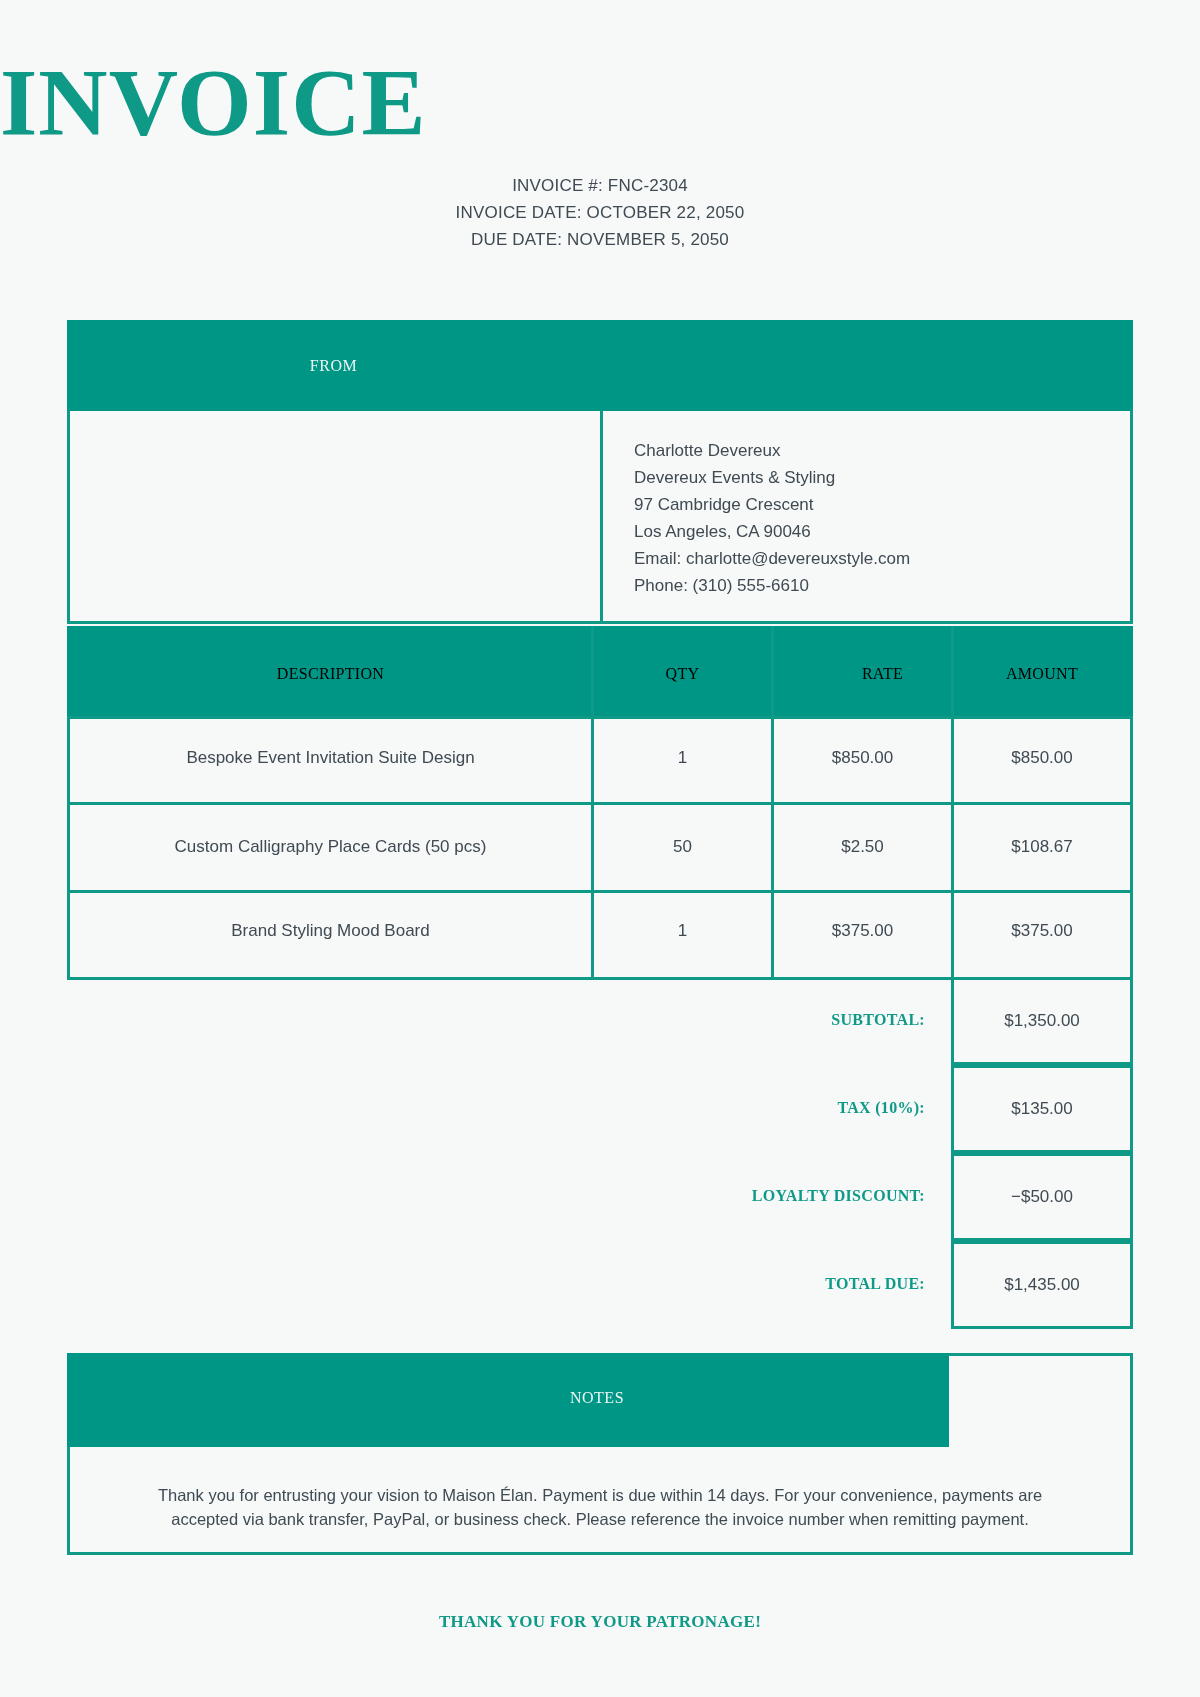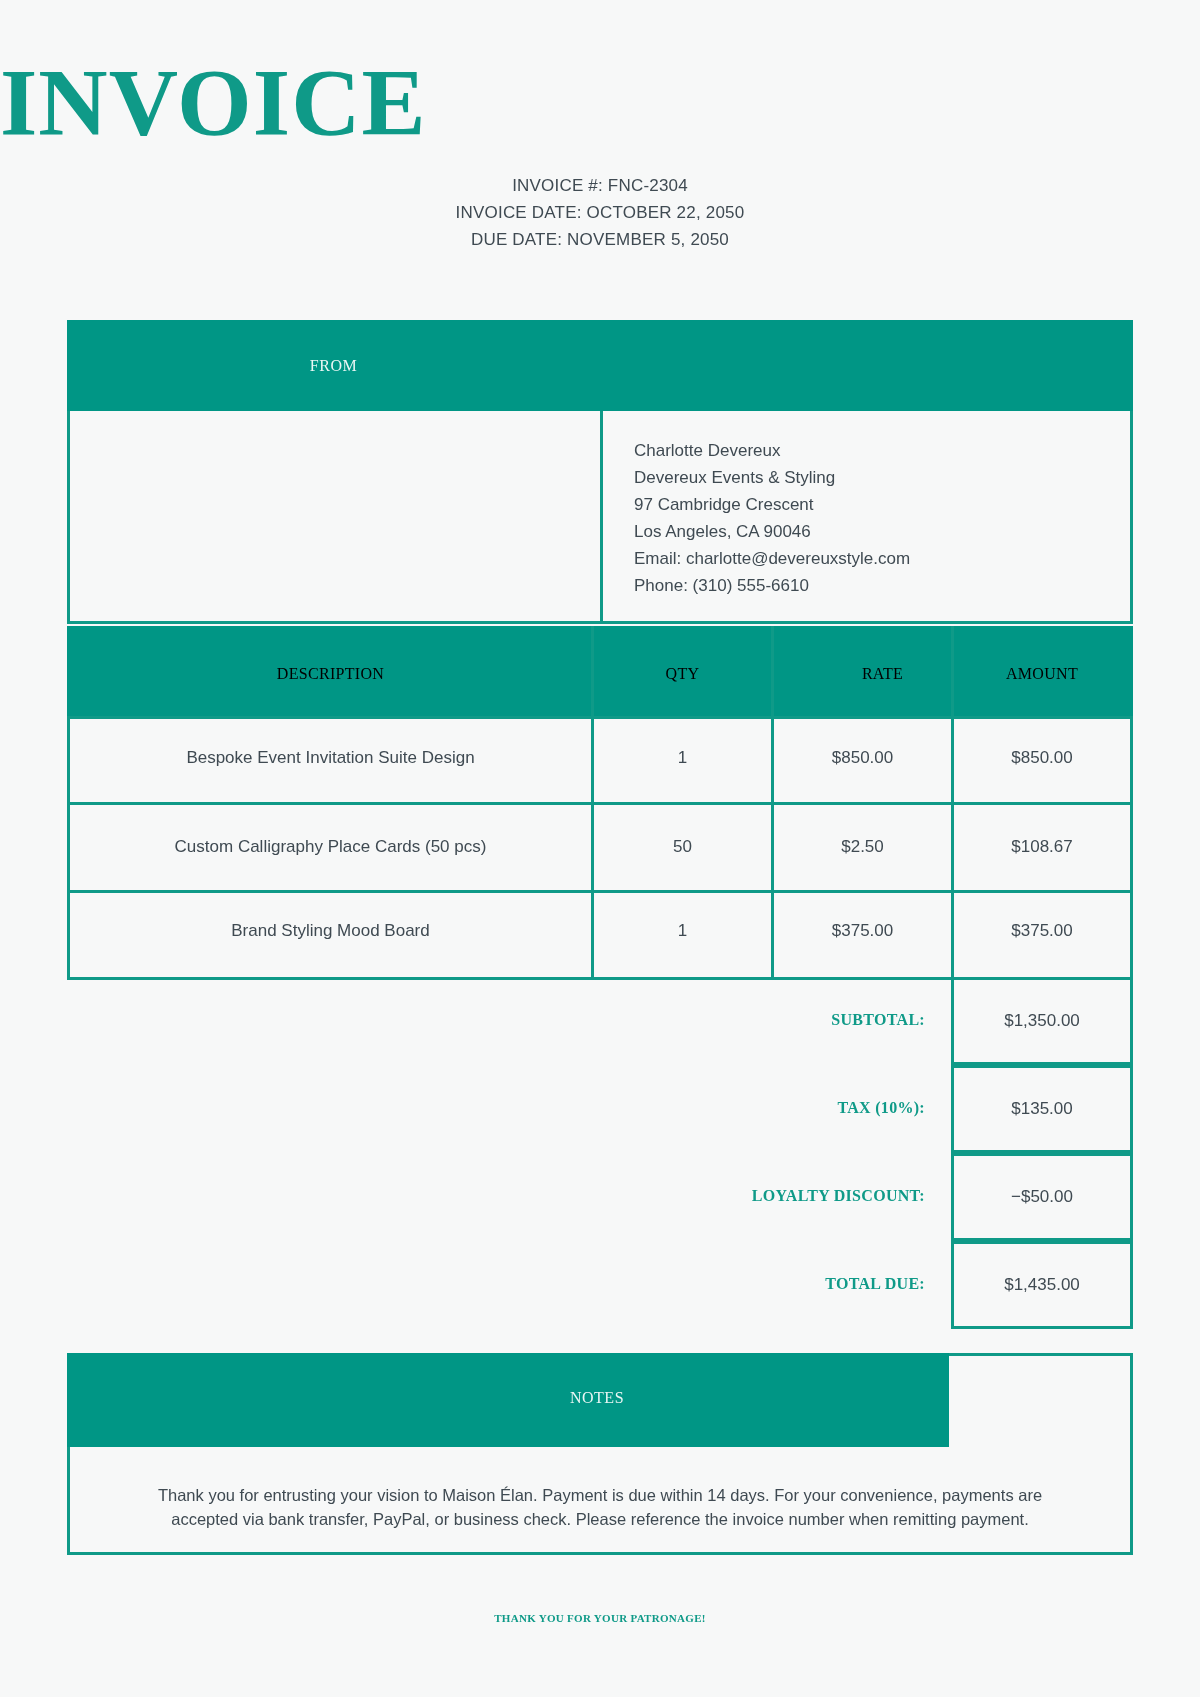--- a/index.html
+++ b/index.html
@@ -41,21 +41,21 @@
   .tot-label { position: absolute; right: 275px; text-align: right; font-family: "Liberation Serif", "DejaVu Serif", serif; font-weight: bold; font-size: 16px; color: #0f9a88; letter-spacing: 0.3px; }
 
   
   .notes { left: 67px; top: 1353px; width: 1066px; height: 202px; background: #f7f8f8; }
   .notes .band { position: absolute; left: -3px; top: -3px; width: 882px; height: 94px; }
   .notes .hdr { top: 36px; width: 1060px; }
   .notes .body { position: absolute; left: 20px; top: 127px; width: 1020px; text-align: center; font-size: 16.5px; line-height: 24px; color: #3f4a52; }
 
   .footer {
     position: absolute; left: 0; top: 1612px; width: 1200px; text-align: center;
-    font-family: "Liberation Serif", "DejaVu Serif", serif; font-weight: bold; font-size: 11px; color: #0f9a88; letter-spacing: 0.3px;
+    font-family: "Liberation Serif", "DejaVu Serif", serif; font-weight: bold; font-size: 17px; color: #0f9a88; letter-spacing: 0.3px;
   }
 </style>
 </head>
 <body>
 
 <div class="title">INVOICE</div>
 <div class="meta">
   <div>INVOICE #: FNC-2304</div>
   <div>INVOICE DATE: OCTOBER 22, 2050</div>
   <div>DUE DATE: NOVEMBER 5, 2050</div>

